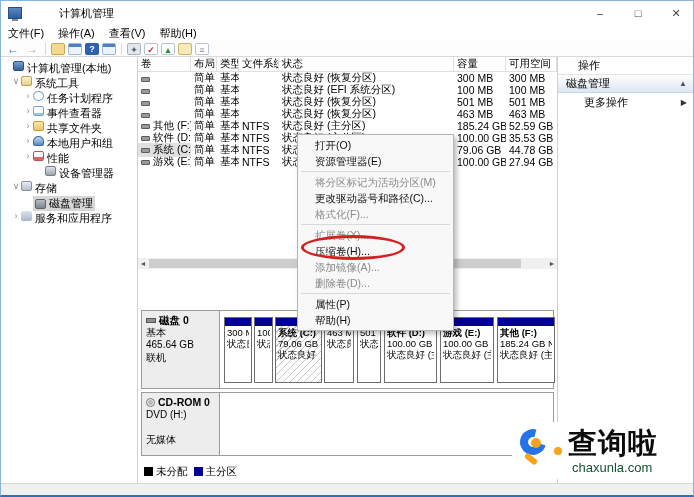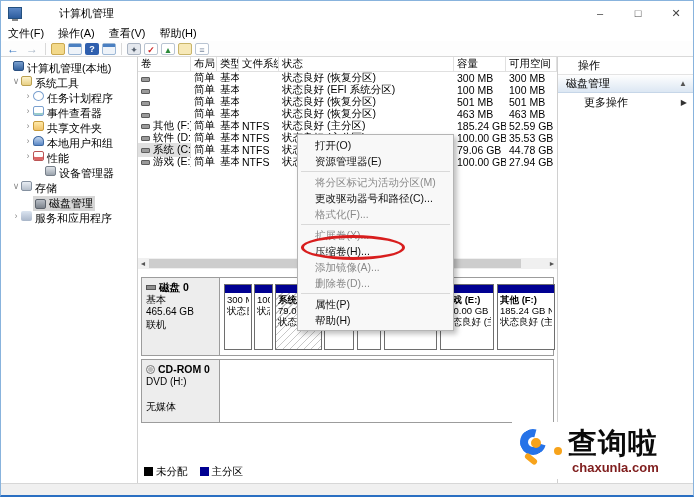--- a/index.html
+++ b/index.html
@@ -63,37 +63,37 @@
   .vol-ic{display:inline-block;width:9px;height:5px;background:#9a9a9a;border:1px solid #5c5c5c;border-radius:1px;margin-right:3px;flex:none;}
   .vrow .c0.hl{background:#e0e0e0;}
 
   
   .hscroll{left:137px;top:257px;width:419px;height:11px;background:#f0f0f0;display:flex;align-items:center;}
   .sb-arrow{width:10px;text-align:center;font-size:7px;color:#555;flex:none;}
   .sb-track{position:relative;flex:1;height:100%;}
   .sb-thumb{position:absolute;left:1px;top:1px;width:372px;height:9px;background:#cdcdcd;}
 
   
-  .disk-row{background:#fff;border:1px solid #9c9c9c;}
+  .disk-row{background:#fff;border:1px solid #9c9c9c;margin-top:33px;}
   .d0{left:140px;top:276px;width:413px;height:79px;}
   .dcd{left:140px;top:358px;width:413px;height:64px;}
   .disk-info{position:absolute;left:0;top:0;bottom:0;width:78px;background:#ededed;border-right:1px solid #9c9c9c;padding:3px 4px;font-size:10px;line-height:12.5px;white-space:nowrap;overflow:hidden;}
   .disk-title{font-weight:bold;font-size:10.5px;display:flex;align-items:center;gap:3px;}
   .dsk-ic{display:inline-block;width:10px;height:5px;background:#8f8f8f;border:1px solid #555;flex:none;}
   .cd-ic{display:inline-block;width:9px;height:9px;border:1px solid #777;border-radius:50%;background:radial-gradient(circle,#bbb 2px,#eee 3px);flex:none;}
   .part{position:absolute;top:6px;height:66px;border:1px solid #6e6e6e;background:#fff;overflow:hidden;}
   .part-bar{height:8px;background:#000092;}
   .part-body{padding:1px 2px;font-size:9.5px;line-height:11px;white-space:nowrap;overflow:hidden;}
   .part.hatch .part-body{height:56px;background:repeating-linear-gradient(135deg,#ffffff 0px,#ffffff 4px,#c8c8c8 4px,#c8c8c8 5px);}
   .pline{overflow:hidden;white-space:nowrap;}
   .pline:empty{display:none;}
   .media-line{margin-top:13px;}
 
   
-  .legend{left:143px;top:464px;display:flex;align-items:center;gap:12px;font-size:10.5px;}
+  .legend{left:143px;top:464px;display:flex;align-items:center;gap:6px;font-size:10.5px;}
   .lg-sq{display:inline-block;width:9px;height:9px;margin-right:3px;vertical-align:-1px;}
 
   
   .actions{left:556px;top:56px;width:138px;height:426px;background:#fff;border-left:1px solid #d0d0d0;font-size:11px;}
   .act-title{height:18px;display:flex;align-items:center;padding-left:20px;border-bottom:1px solid #e4e4e4;}
   .act-section{height:18px;display:flex;align-items:center;padding:0 8px;background:linear-gradient(#fefefe,#dce7f3);border-bottom:1px solid #c6d6e8;}
   .act-section .gl{margin-left:auto;font-size:8px;color:#555;}
   .act-more{height:18px;display:flex;align-items:center;padding:0 8px 0 26px;}
   .act-more .gl{margin-left:auto;font-size:8px;color:#333;}
 
@@ -108,21 +108,21 @@
   .statusbar{left:0;top:482px;width:694px;height:13px;background:#f0f0f0;border-top:1px solid #d7d7d7;}
 
   
   .wm{left:511px;top:421px;width:181px;height:57px;background:#fff;z-index:80;}
   .wm-logo{position:absolute;left:6px;top:5px;width:46px;height:46px;}
   .wm-ring{position:absolute;left:2px;top:2px;width:26px;height:26px;border:8px solid #2673e8;border-radius:50%;border-right-color:transparent;transform:rotate(-30deg);}
   .wm-glass{position:absolute;left:13px;top:11px;width:10px;height:10px;border:5px solid #f7a31b;border-radius:50%;}
   .wm-handle{position:absolute;left:6px;top:29px;width:14px;height:6px;background:#f7a31b;border-radius:3px;transform:rotate(40deg);}
   .wm-dot{position:absolute;right:2px;top:20px;width:8px;height:8px;background:#f7a31b;border-radius:50%;}
   .wm-brand{position:absolute;left:56px;top:2px;font-family:"DejaVu Serif",serif;font-weight:bold;font-size:29px;letter-spacing:1px;color:#0a0a0a;}
-  .wm-domain{position:absolute;left:60px;top:38px;font-size:13px;font-weight:bold;color:#7f1d1d;}
+  .wm-domain{position:absolute;left:60px;top:38px;font-size:13px;font-weight:normal;color:#14532d;}
 </style>
 </head>
 <body>
 
 <div class="window">
 
   <div class="abs titlebar">
     <span class="app-icon"></span>
     <span class="title-text">计算机管理</span>
     <span class="win-controls">

